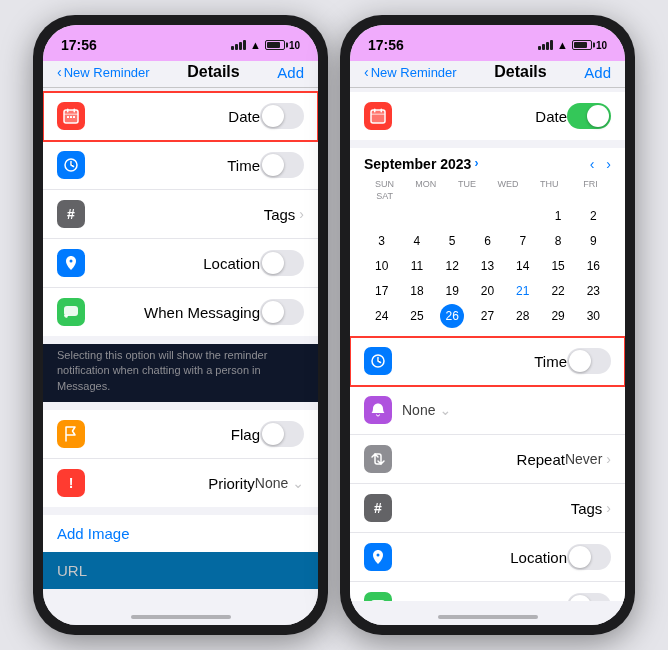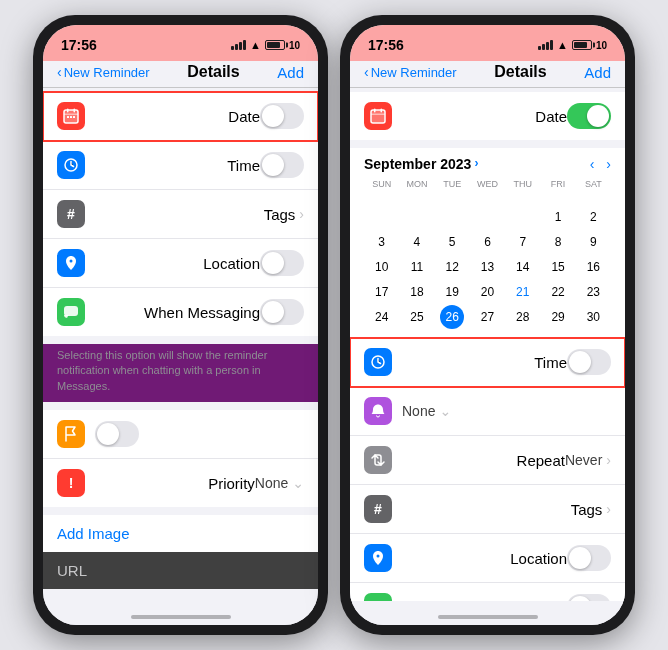--- a/index.html
+++ b/index.html
@@ -30,21 +30,21 @@
       background: #f2f2f7;
       border-radius: 34px;
       overflow: hidden;
       display: flex;
       flex-direction: column;
       position: relative;
     }
 
     
     .status-bar {
-      background: #fca5a5;
+      background: #f0abfc;
       display: flex;
       justify-content: space-between;
       align-items: center;
       padding: 8px 18px 4px;
       font-size: 12px;
       font-weight: 600;
       height: 36px;
       text-align: right;
     }
 
@@ -207,21 +207,21 @@
 
     .row-value {
       color: #404040;
       font-size: 14px;
     }
 
     .hint-text {
       font-size: 11px;
       color: #8e8e93;
       padding: 4px 14px 8px;
-      background: #701a75;
+      background: #0f172a;
       line-height: 1.4;
     }
 
     
     .highlighted-row {
       outline: 2.5px solid #ff3b30;
       outline-offset: -1px;
       z-index: 2;
       position: relative;
     }
@@ -259,23 +259,23 @@
       font-size: 14px;
       font-weight: 400;
     }
 
     .calendar-grid {
       width: 100%;
     }
 
     .cal-week-header {
       display: grid;
-      grid-template-columns: repeat(7, 1fr);
+      grid-template-columns: repeat(6, 1fr);
       text-align: center;
-      margin-bottom: 15px;
+      margin-bottom: 2px;
     }
 
     .cal-week-header span {
       font-size: 9px;
       color: #8e8e93;
       font-weight: 500;
       padding: 1px 0;
     }
 
     .cal-row {
@@ -305,21 +305,21 @@
     
     .add-link {
       color: #007aff;
       font-size: 15px;
       padding: 10px 14px;
       background: #fff;
     }
 
     
     .url-row {
-      background: #404040;
+      background: #0369a1;
       padding: 10px 14px;
       color: #c6c6c8;
       font-size: 15px;
     }
 
     
     .home-indicator {
       height: 24px;
       display: flex;
       justify-content: center;
@@ -436,20 +436,21 @@
 
       <div class="hint-text">Selecting this option will show the reminder notification when chatting with a person in Messages.</div>
 
       <div class="section">
         <div class="row">
           <div class="row-icon" style="background:#ff9500">
             <svg width="14" height="16" viewBox="0 0 14 16">
                 <path d="M2 1v14M2 1h9l-2.5 4 2.5 4H2" stroke="white" stroke-width="1.5" fill="none" stroke-linecap="round" stroke-linejoin="round"></path>
               </svg>
           </div>
+          <span class="row-label">Flag</span>
           <div class="toggle off">
             <div class="toggle-thumb"></div>
           </div>
         </div>
         <div class="row">
           <div class="row-icon" style="background:#ff3b30">
             <span style="color:#fff;font-size:14px;font-weight:800">!</span>
           </div>
           <span class="row-label">Priority</span>
           <span class="row-value">None</span>

